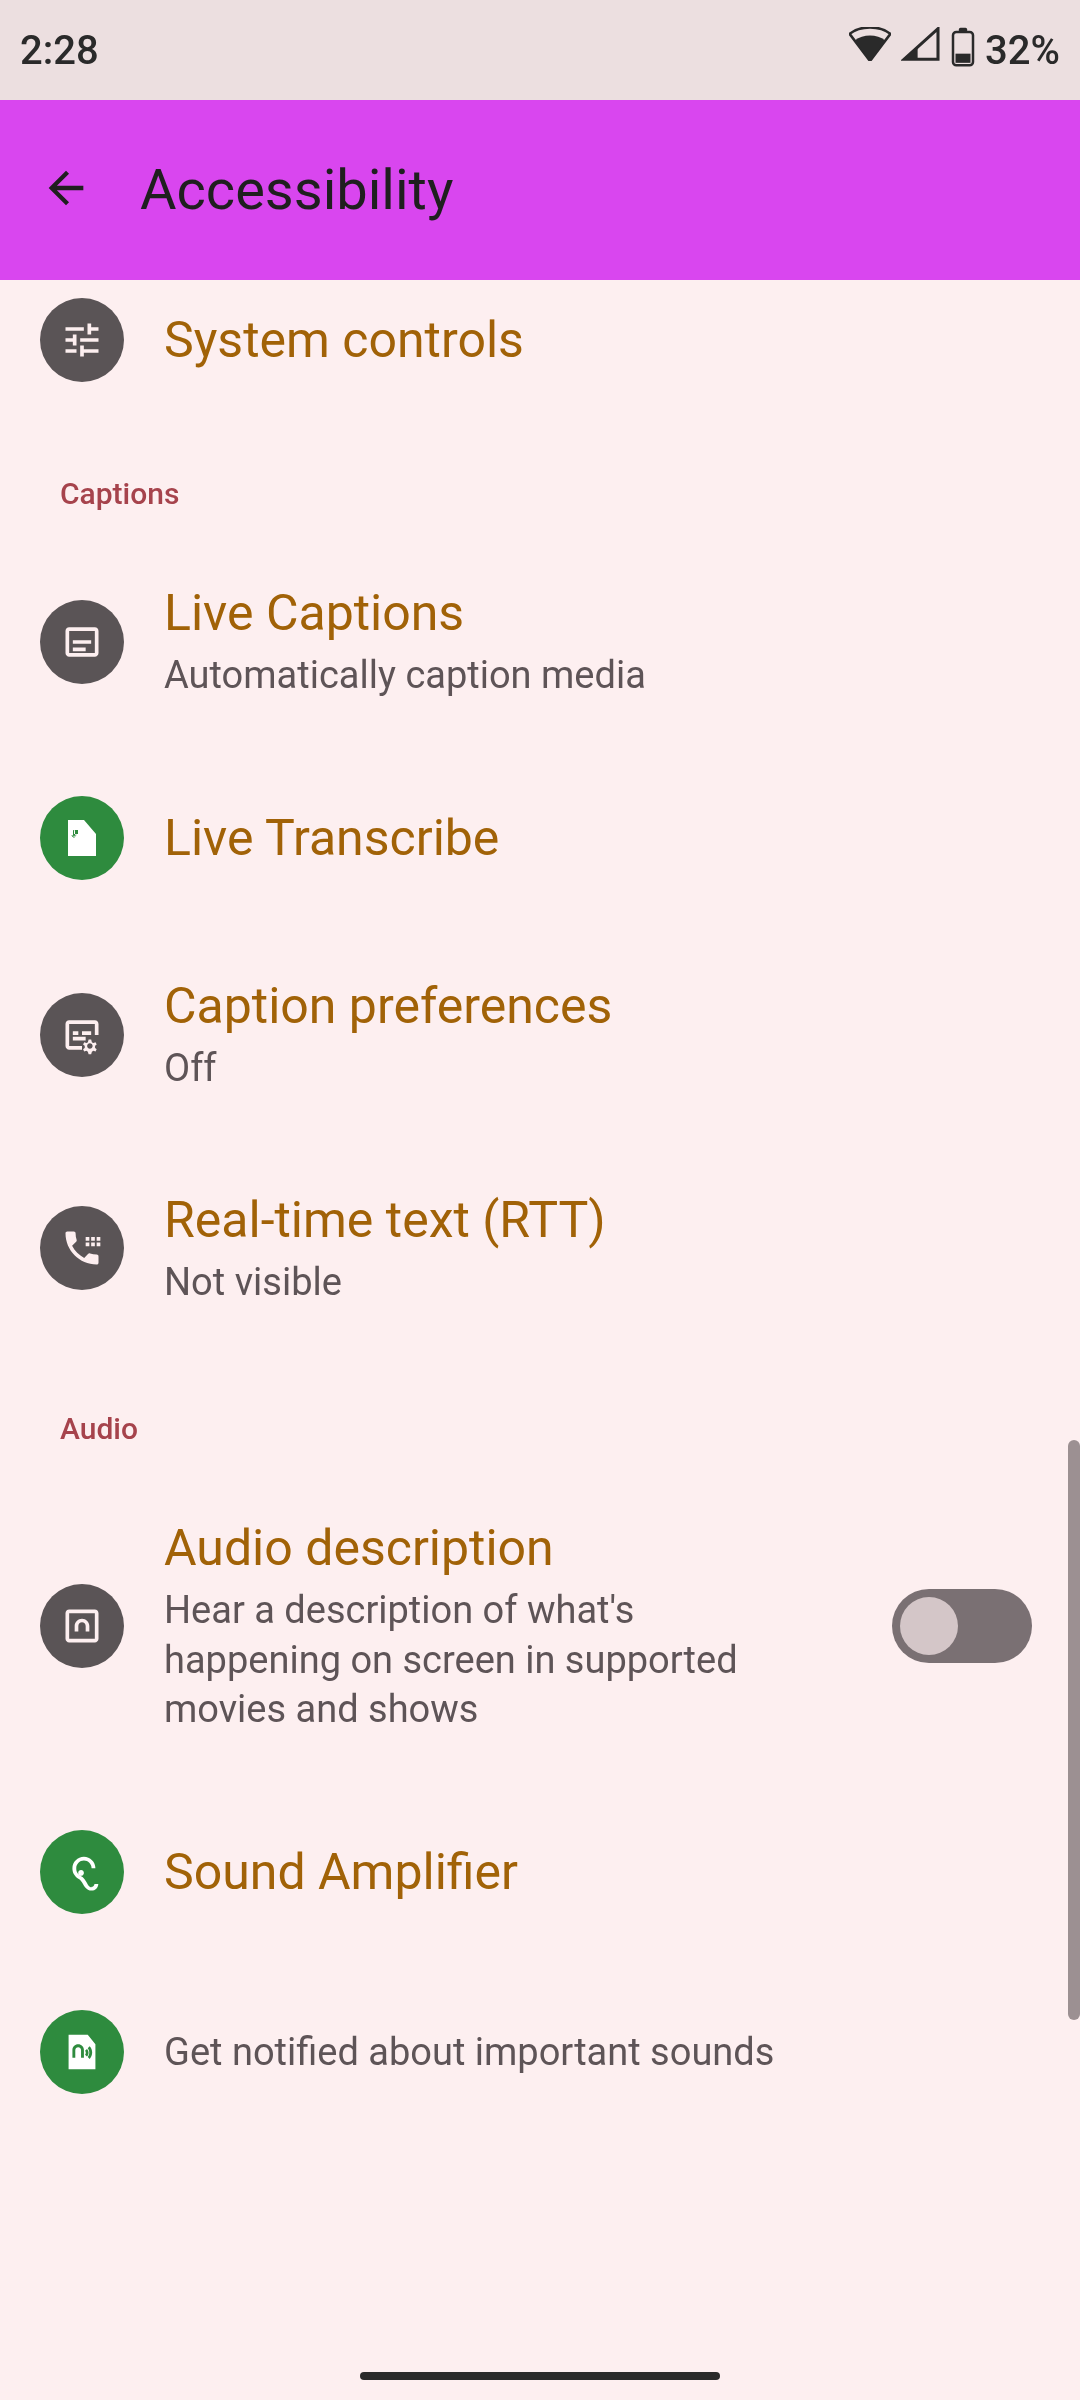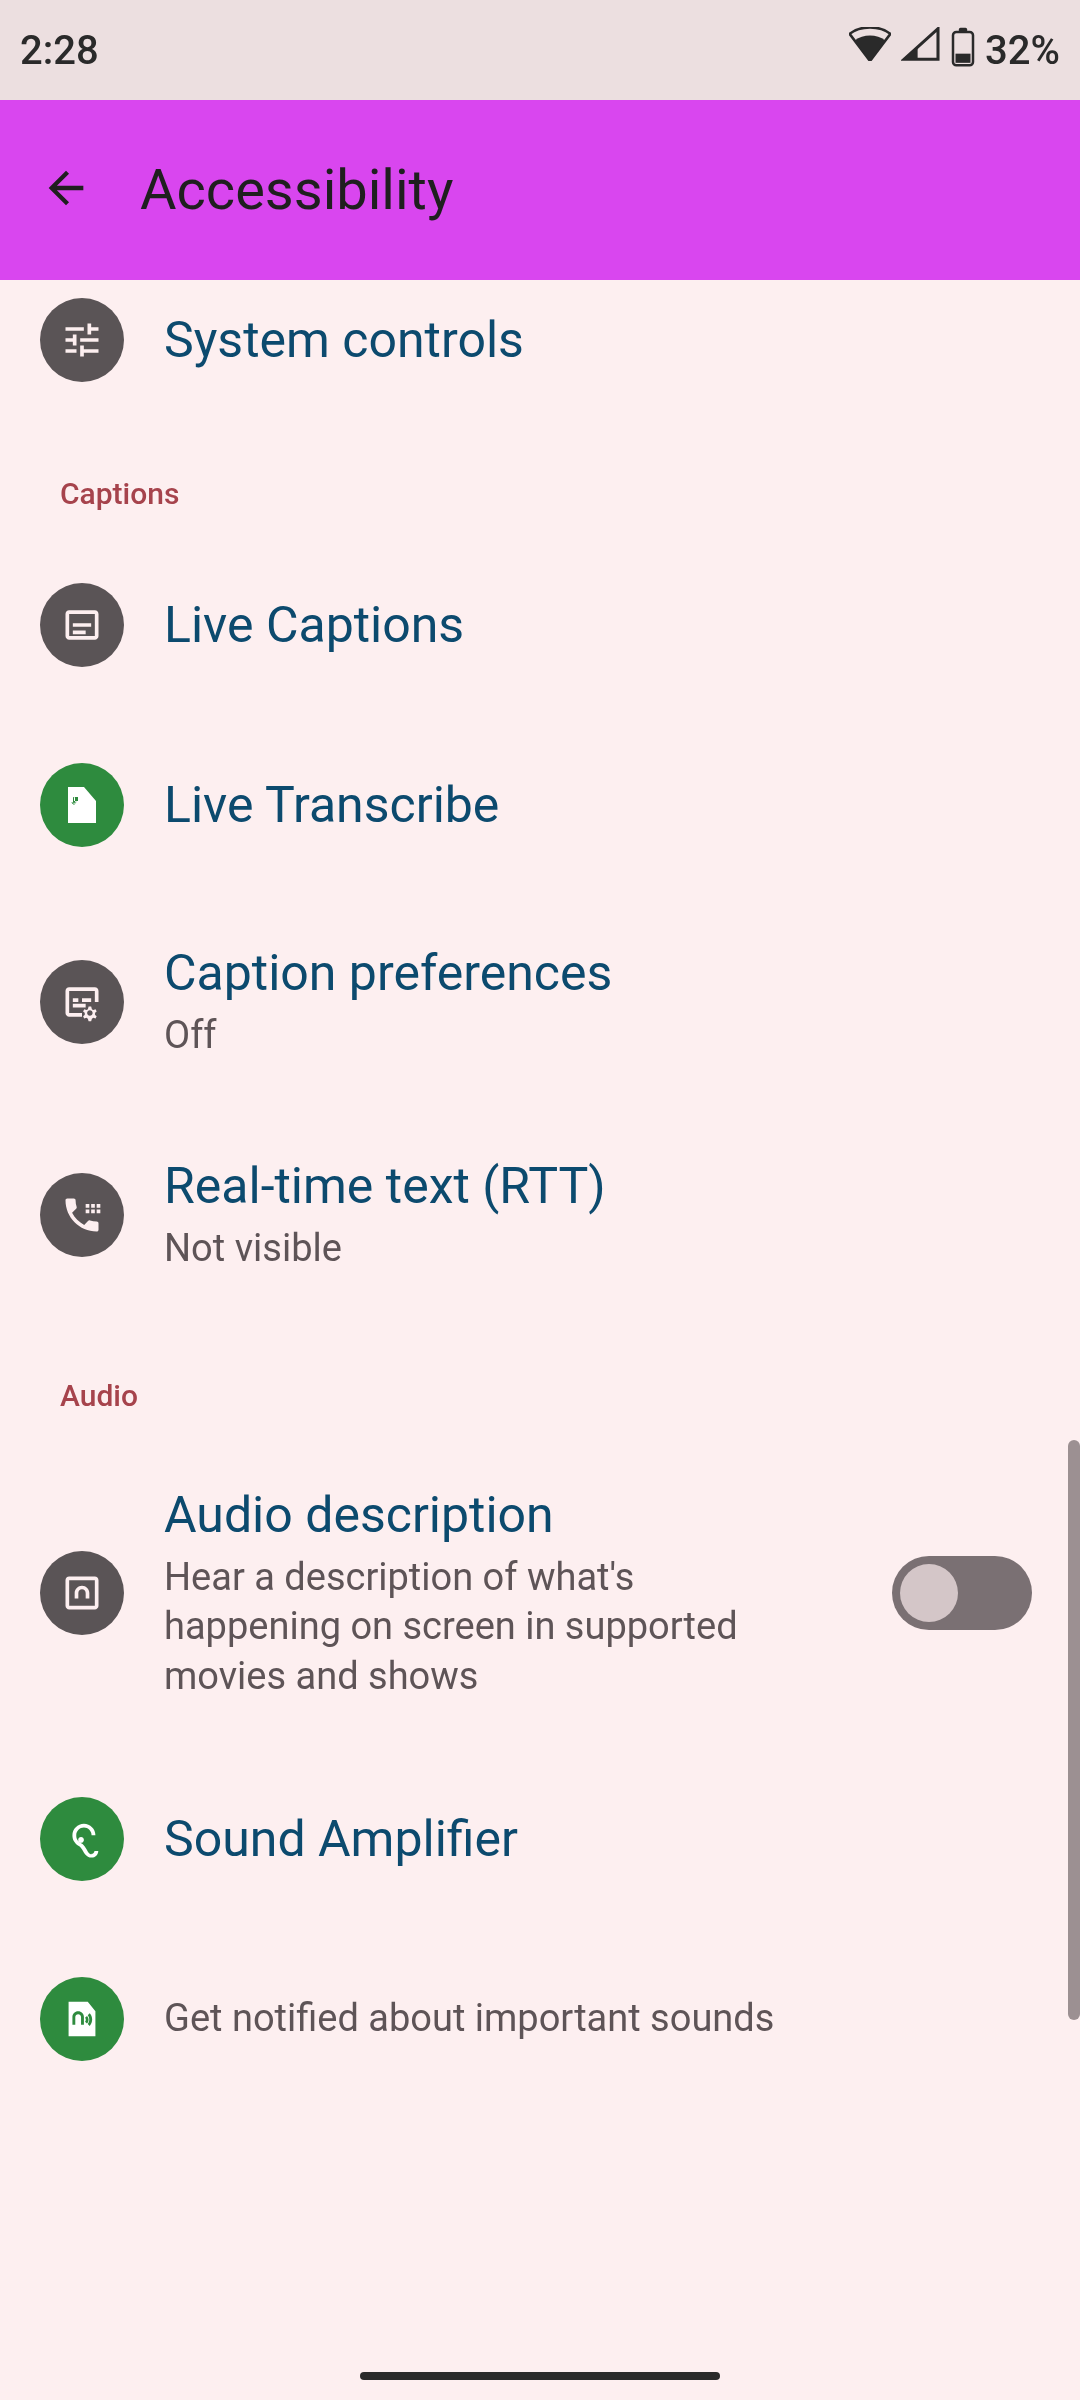--- a/index.html
+++ b/index.html
@@ -55,21 +55,21 @@
     height: 84px;
     border-radius: 50%;
     display: flex;
     align-items: center;
     justify-content: center;
     flex-shrink: 0;
   }
   .icon-dark { background: #5a5456; }
   .icon-green { background: #2e8b3e; }
   .item-text { flex: 1; display: flex; flex-direction: column; gap: 8px; }
-  .item-title { font-size: 50px; font-weight: 400; color: #0c4a6e; line-height: 1.2; }
+  .item-title { font-size: 50px; font-weight: 400; color: #a16207; line-height: 1.2; }
   .item-sub { font-size: 38px; color: #5e5457; line-height: 1.3; }
   .section-header {
     font-size: 30px;
     color: #a6434c;
     font-weight: 500;
     padding: 56px 60px 24px 60px;
   }
   .toggle {
     width: 140px;
     height: 74px;
@@ -156,20 +156,21 @@
   <div class="section-header">Captions</div>
 
   <div class="list-item tall">
     <div class="icon-circle icon-dark">
       <svg width="44" height="44" viewBox="0 0 24 24" fill="#fdeff0">
           <path d="M19 4H5c-1.1 0-2 .9-2 2v12c0 1.1.9 2 2 2h14c1.1 0 2-.9 2-2V6c0-1.1-.9-2-2-2zm0 14H5V6h14v12zM7 15h7v2H7zm0-4h10v2H7z"></path>
         </svg>
     </div>
     <div class="item-text">
       <div class="item-title">Live Captions</div>
+      <div class="item-sub">Automatically caption media</div>
     </div>
   </div>
 
   <div class="list-item tall">
     <div class="icon-circle icon-green">
       <svg width="48" height="48" viewBox="0 0 24 24" fill="#ffffff">
           <path d="M5 3h8l6 7v11H5V3zm3 5v2h2V8H8zm5 3h4v1.5h-4V11zm0 2.5h4V15h-4v-1.5zM8 11c.3 0 .5-.2.5-.5v-2c0-.3-.2-.5-.5-.5s-.5.2-.5.5v2c0 .3.2.5.5.5zm.8-.5c0 .4-.3.8-.8.8s-.8-.4-.8-.8H6.8c0 .6.4 1 1 1.1V12h.4v-.6c.6-.1 1-.5 1-1.1h-.4z"></path>
         </svg>
     </div>
     <div class="item-text">

